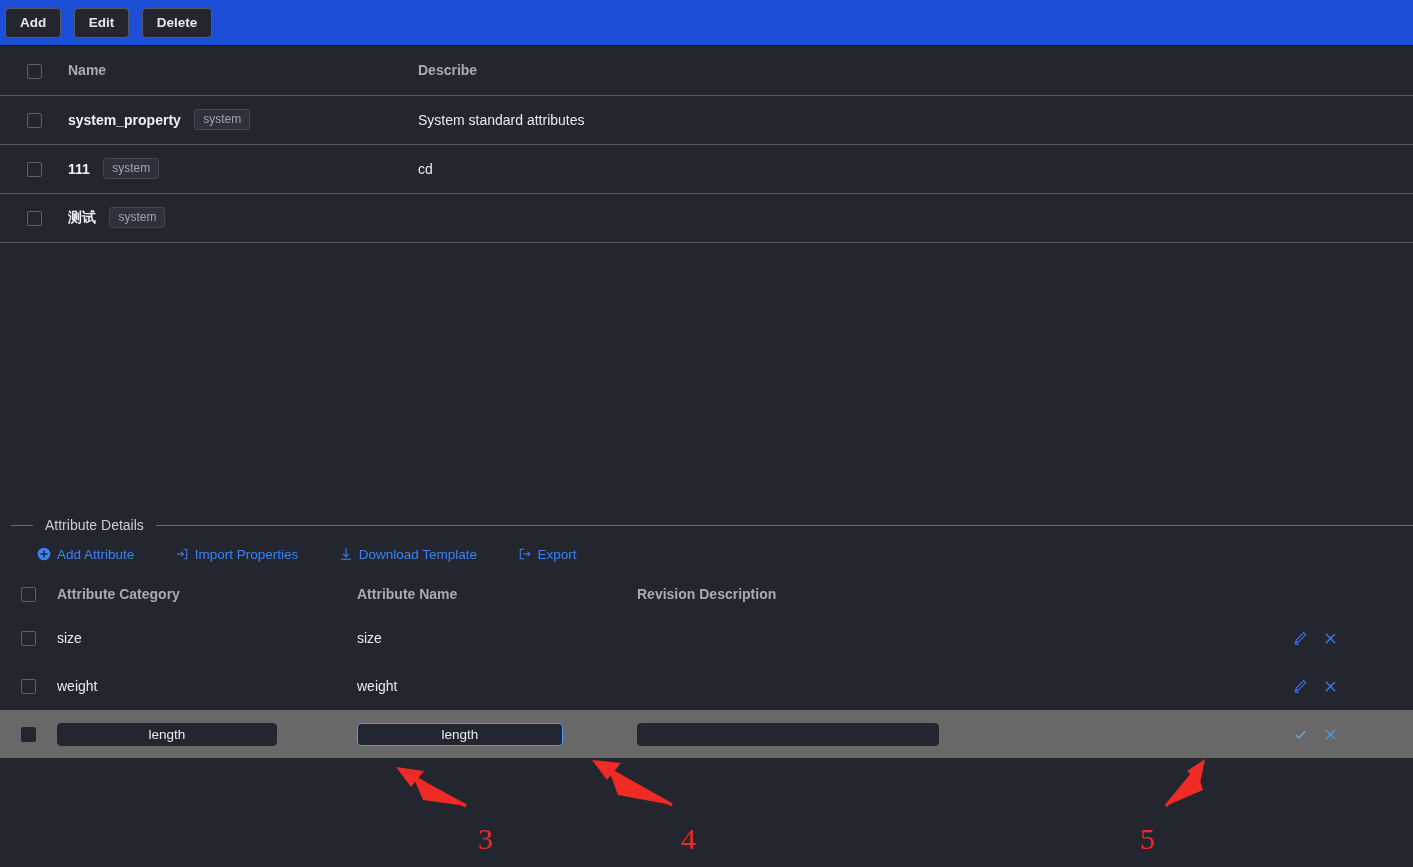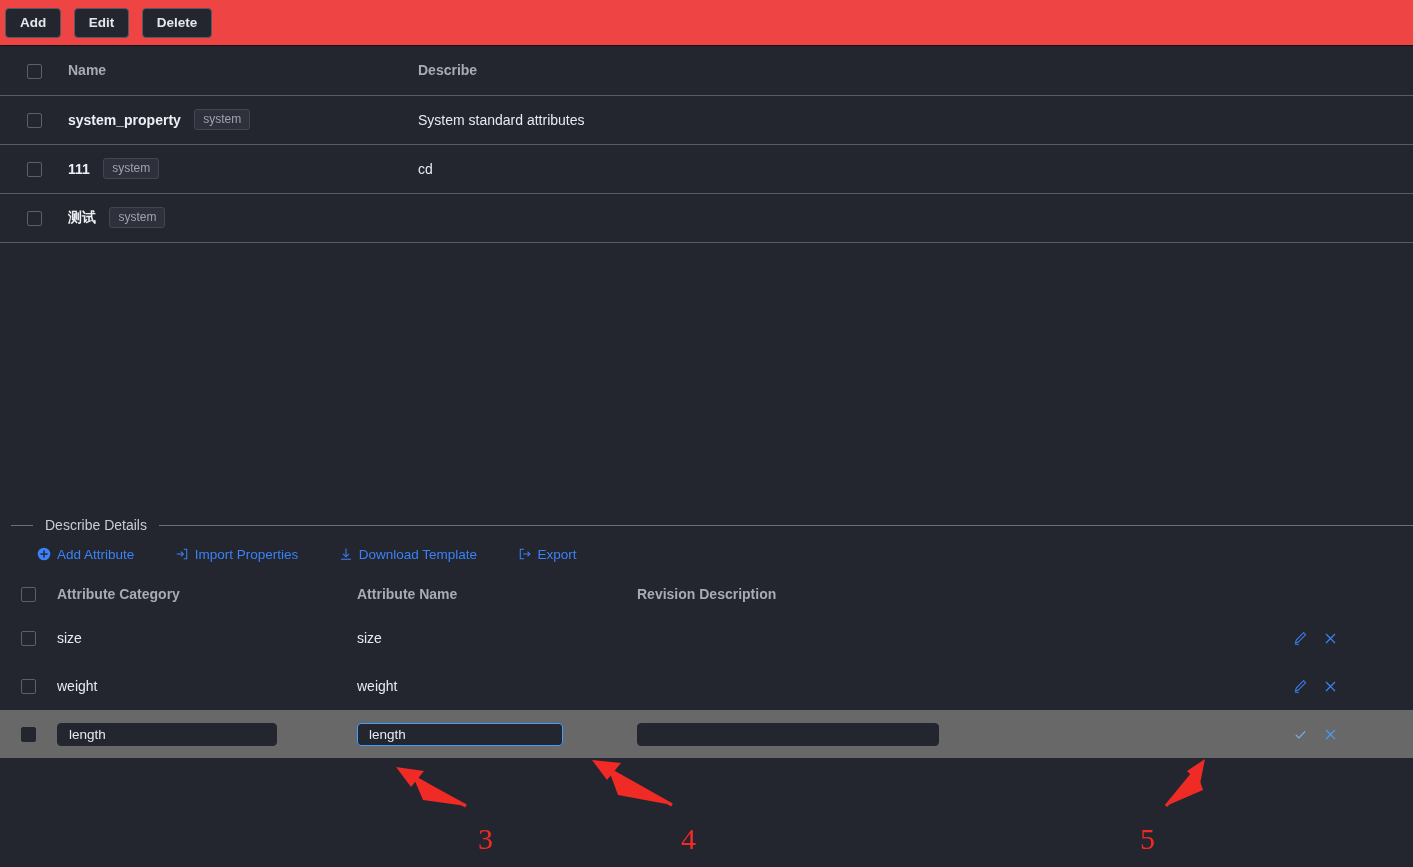--- a/index.html
+++ b/index.html
@@ -47,21 +47,21 @@
     height: 867px;
     position: relative;
     background: #23252f;
   }
 
   
   .toolbar {
     height: 46px;
     padding: 8px 0 0 5px;
     border-bottom: 1px solid #131419;
-    background: #ef4444;
+    background: #1d4ed8;
   }
   .btn {
     display: inline-block;
     height: 30px;
     line-height: 28px;
     padding: 0 14px;
     margin-right: 8px;
     background: #23252f;
     border: 1px solid #565961;
     border-radius: 4px;
@@ -187,20 +187,21 @@
     height: 23px;
     background: #23252f;
     border: 1px solid #23252f;
     border-radius: 4px;
     color: #e8eaef;
     font-size: 13.5px;
     font-family: "Liberation Sans", sans-serif;
     padding: 0 11px;
     outline: none;
     width: 220px;
+    text-align: center;
   }
   .inp.focused { border: 1px solid #409eff; }
   .inp-cat { width: 220px; }
   .inp-name { width: 206px; }
   .inp-desc { width: 302px; }
 
   
   .anno { position: absolute; left: 0; top: 0; width: 1413px; height: 867px; pointer-events: none; }
   .anno-num {
     position: absolute;
@@ -271,21 +272,21 @@
             <span class="desc-txt"></span>
           </td>
         </tr>
       </tbody>
     </table>
 
     <div class="details">
 
       <div class="legend-row">
         <div class="legend-dash"></div>
-        <div class="legend-text">Describe Details</div>
+        <div class="legend-text">Attribute Details</div>
         <div class="legend-line"></div>
       </div>
 
       <div class="linkbar">
         <span class="lnk">
           <span>
             <svg width="14" height="14" viewBox="0 0 14 14">
               <circle cx="7" cy="7" r="6.3" fill="#3b82f6"></circle>
               <rect x="3.4" y="6.35" width="7.2" height="1.4" fill="#23252f"></rect>
               <rect x="6.3" y="3.4" width="1.4" height="7.2" fill="#23252f"></rect>

